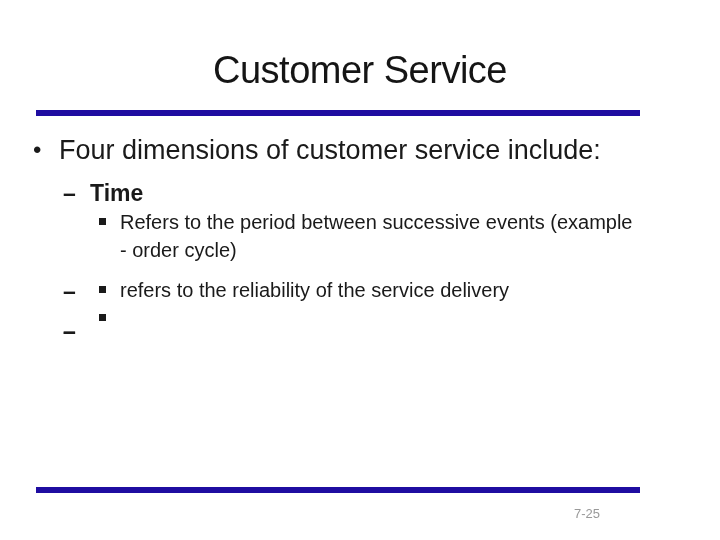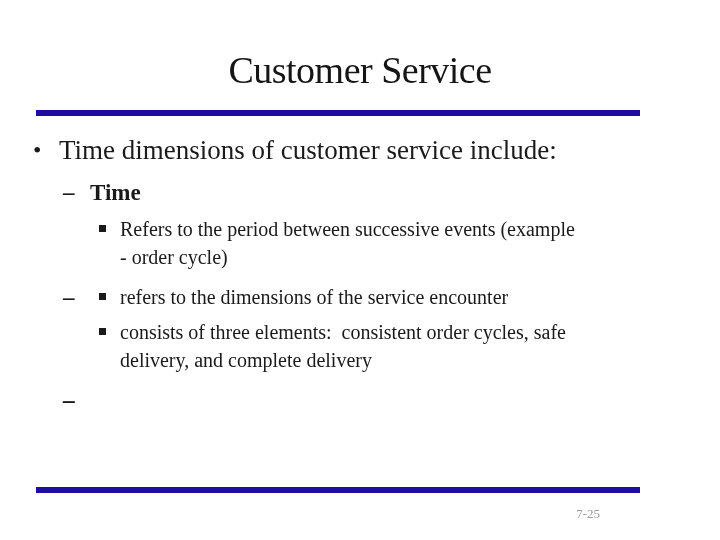--- a/index.html
+++ b/index.html
@@ -6,21 +6,21 @@
     margin: 0;
     padding: 0;
     background: #ffffff;
   }
   #slide {
     position: relative;
     width: 640px;
     height: 540px;
     background: #ffffff;
     overflow: hidden;
-    font-family: Liberation Serif, serif;
+    font-family: Liberation Sans, sans-serif;
     color: #1a1a1a;
   }
   .slide-title {
     position: absolute;
     top: 48px;
     left: 0;
     width: 720px;
     text-align: center;
     font-size: 38px;
     line-height: 44px;
@@ -69,21 +69,20 @@
   }
   .item.l2 + .item.l2 { margin-top: 7px; }
   .item.l2 .marker {
     left: 63px;
     top: 0;
     line-height: 30px;
     font-weight: 700;
   }
 
   .item.l3 {
-    margin-top: 7px;
     padding-left: 120px;
     padding-right: 20px;
     font-size: 20px;
     line-height: 28px;
     font-weight: 400;
     white-space: pre-wrap;
   }
   .item.l3 .marker {
     left: 99px;
     top: 10px;
@@ -104,26 +103,26 @@
 </head>
 <body>
 
 <div id="slide">
 
   <div class="slide-title">Customer Service</div>
 
   <div class="rule top" style="background: rgb(31, 13, 161);"></div>
 
   <div id="bullet-list">
-      <div class="item l1"><span class="marker">•</span><span class="text">Time dimensions of customer service include:</span></div>
+      <div class="item l1"><span class="marker">•</span><span class="text">Four dimensions of customer service include:</span></div>
       <div class="item l2"><span class="marker">–</span><span class="text">Time</span></div>
       <div class="item l3"><span class="marker"></span><span class="text">Refers to the period between successive events (example<br>- order cycle)</span></div>
       <div class="item l2"><span class="marker">–</span></div>
-      <div class="item l3"><span class="marker"></span><span class="text">refers to the dimensions of the service encounter</span></div>
-      <div class="item l3"><span class="marker"></span><span class="text">consists of three elements:  consistent order cycles, safe<br>delivery, and complete delivery</span></div>
+      <div class="item l3"><span class="marker"></span><span class="text">refers to the reliability of the service delivery</span></div>
+      <div class="item l3"><span class="marker"></span></div>
       <div class="item l2"><span class="marker">–</span></div>
       <div class="item l2"><span class="marker">–</span></div>
     </div>
 
   <div class="rule bottom" style="background: rgb(31, 13, 161);"></div>
 
   <div class="page-number">7-25</div>
 
 </div>
 

